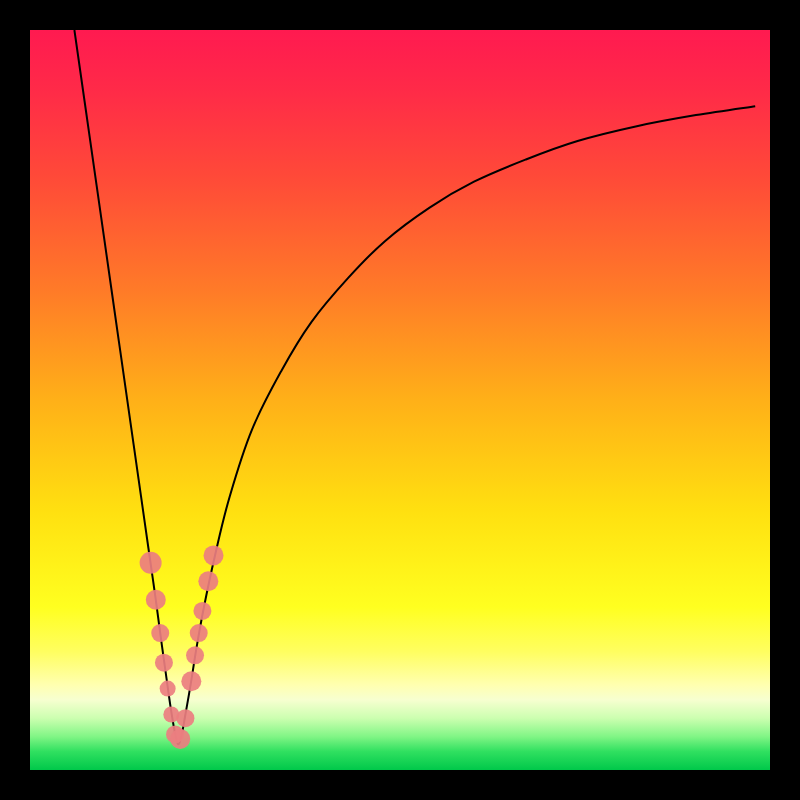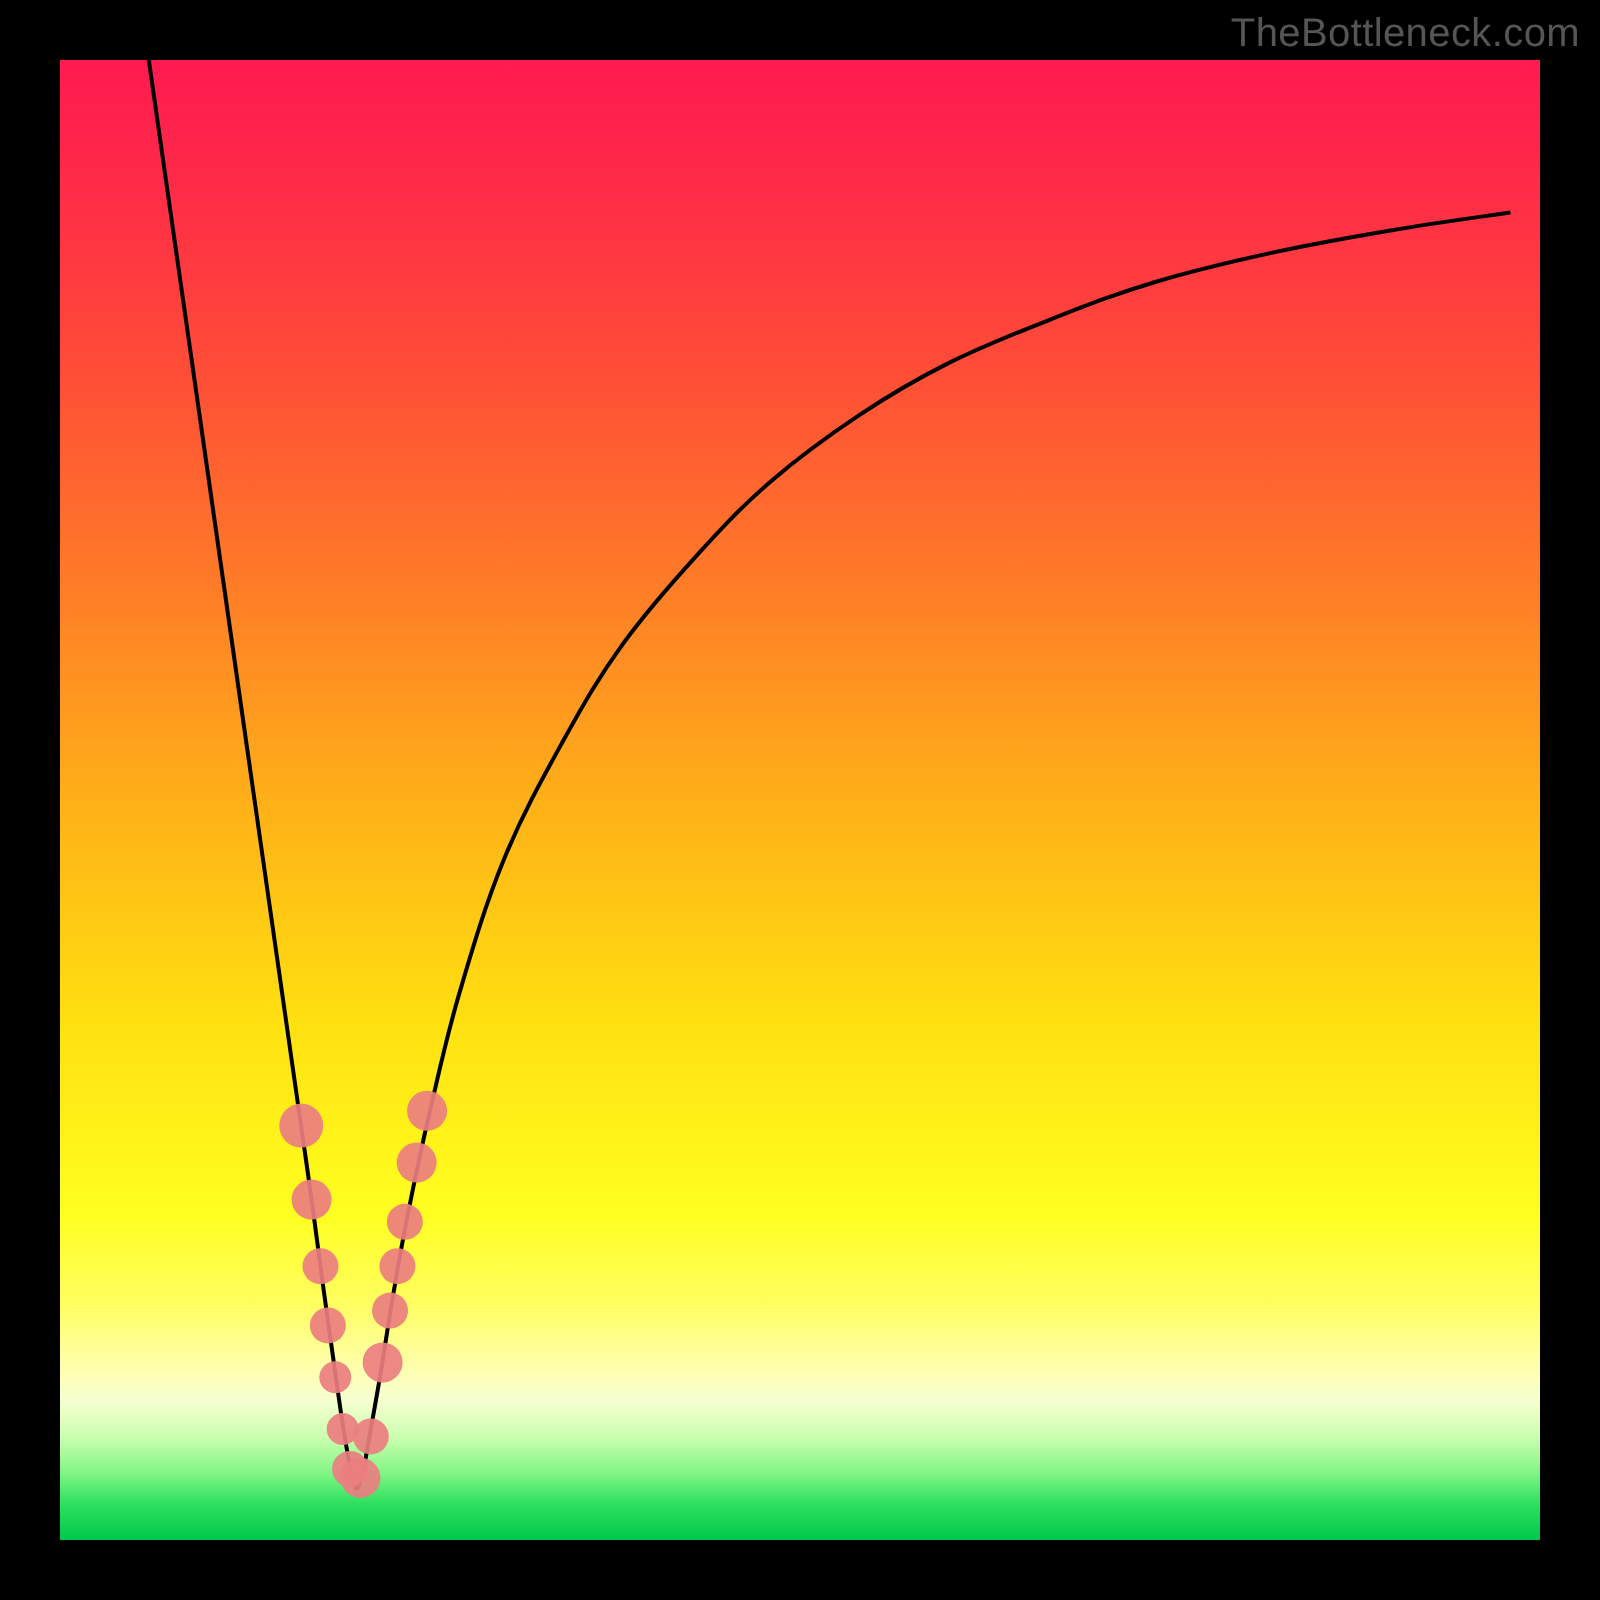--- a/index.html
+++ b/index.html
@@ -37,21 +37,20 @@
     font-size: 20px;
     font-weight: 400;
     letter-spacing: 0.2px;
     user-select: none;
   }
 </style>
 </head>
 <body>
 
 <div class="frame">
-  <div class="watermark">TheBottleneck.com</div>
 
   <div class="plot-wrap">
     <svg id="plot-svg" width="740" height="740" viewBox="0 0 740 740" xmlns="http://www.w3.org/2000/svg">
       <defs>
         <linearGradient id="bg-grad" x1="0" y1="0" x2="0" y2="1">
             <stop offset="0.00%" stop-color="#ff1a50"></stop>
             <stop offset="8.00%" stop-color="#ff2a48"></stop>
             <stop offset="20.00%" stop-color="#ff4a38"></stop>
             <stop offset="35.00%" stop-color="#ff7a28"></stop>
             <stop offset="50.00%" stop-color="#ffb018"></stop>

